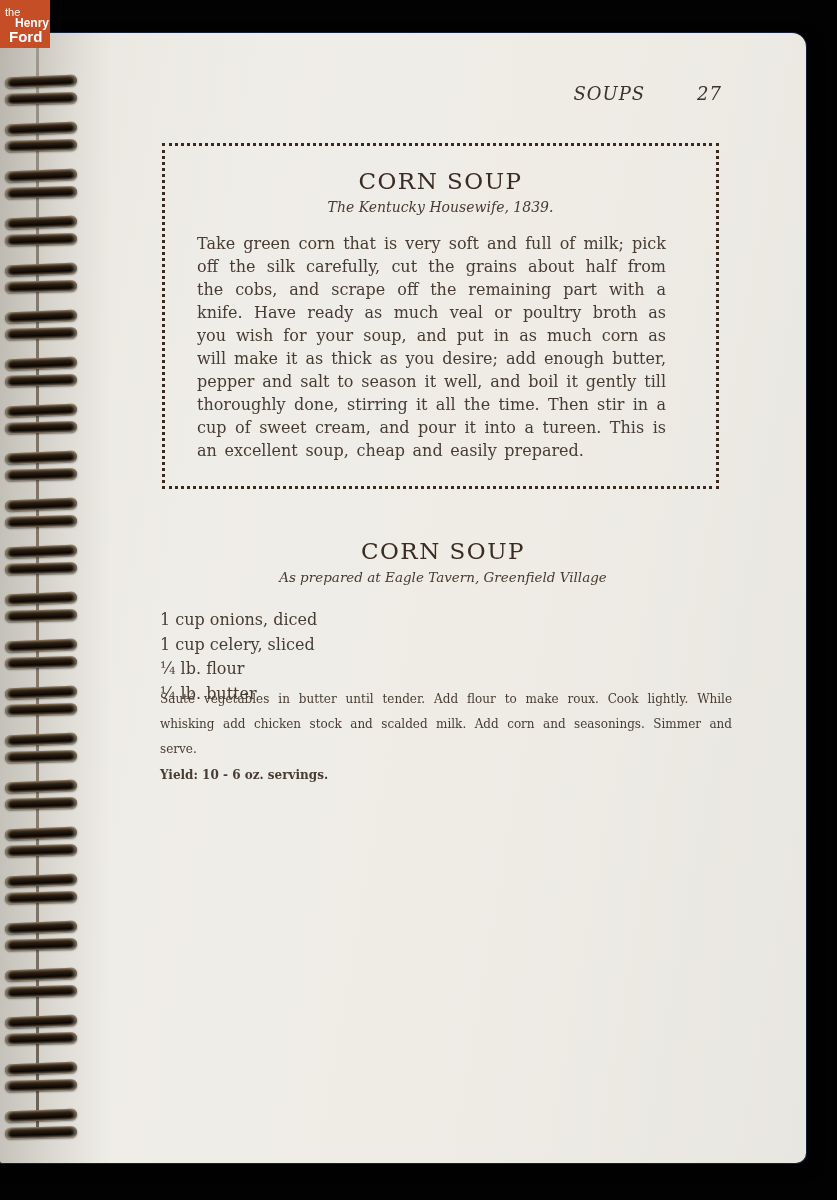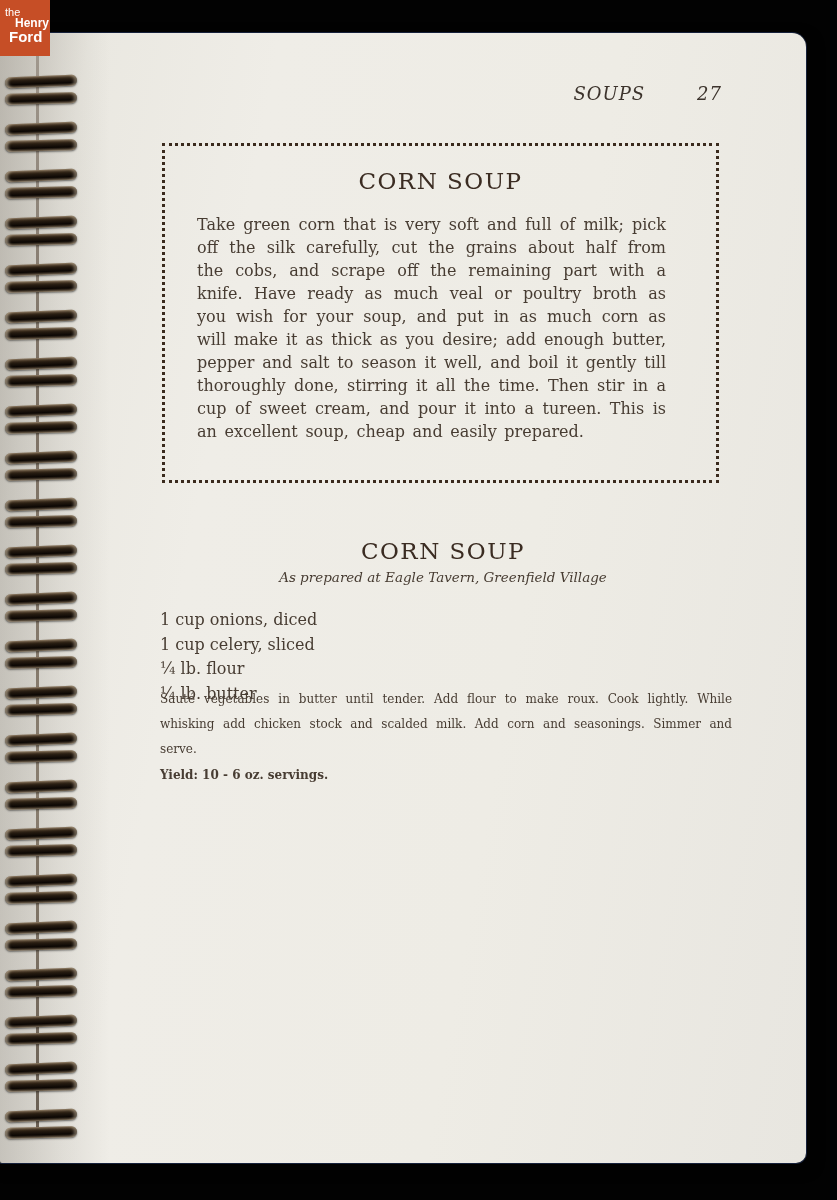--- a/index.html
+++ b/index.html
@@ -84,21 +84,21 @@
   .coil::before,.coil::after{
     content:"";position:absolute;left:0;right:0;height:11px;border-radius:6px;
     background:linear-gradient(180deg,#5a4630 0%,#241a10 38%,#0c0704 70%,#3d2f1f 100%);
     box-shadow:inset 3px 0 3px rgba(225,212,185,0.55), inset -3px 0 3px rgba(210,196,170,0.45), 0 1px 2px rgba(0,0,0,0.55);
   }
   .coil::before{top:0;transform:rotate(-2.2deg);}
   .coil::after{bottom:0;transform:rotate(-1.6deg);}
 
   
   .logo{
-    position:absolute;left:0;top:0;width:50px;height:56px;
+    position:absolute;left:0;top:0;width:50px;height:48px;
     color:#fff;font-family:"Liberation Sans", sans-serif;
     line-height:1;z-index:10;
   }
   .logo .logo-the{position:absolute;left:5px;top:7px;font-size:11px;}
   .logo .logo-henry{position:absolute;left:15px;top:17px;font-size:12px;font-weight:bold;}
   .logo .logo-ford{position:absolute;left:9px;top:29px;font-size:15px;font-weight:bold;}
 </style>
 </head>
 <body>
 
@@ -107,20 +107,21 @@
   <div class="page">
     <div class="binding-shadow"></div>
 
     <div class="page-header">
       <span>SOUPS</span>
       <span>27</span>
     </div>
 
     <div class="recipe-box">
       <h1 class="recipe-title">CORN SOUP</h1>
+      <div class="recipe-source">The Kentucky Housewife, 1839.</div>
       <p class="recipe-body">Take green corn that is very soft and full of milk; pick off the silk carefully, cut the grains about half from the cobs, and scrape off the remaining part with a knife. Have ready as much veal or poultry broth as you wish for your soup, and put in as much corn as will make it as thick as you desire; add enough butter, pepper and salt to season it well, and boil it gently till thoroughly done, stirring it all the time. Then stir in a cup of sweet cream, and pour it into a tureen. This is an excellent soup, cheap and easily prepared.</p>
     </div>
 
     <div class="recipe2-head">
       <h1 class="recipe-title">CORN SOUP</h1>
       <div class="recipe-source">As prepared at Eagle Tavern, Greenfield Village</div>
     </div>
 
     <div class="ingredients">
       <div class="ing-col-left">

